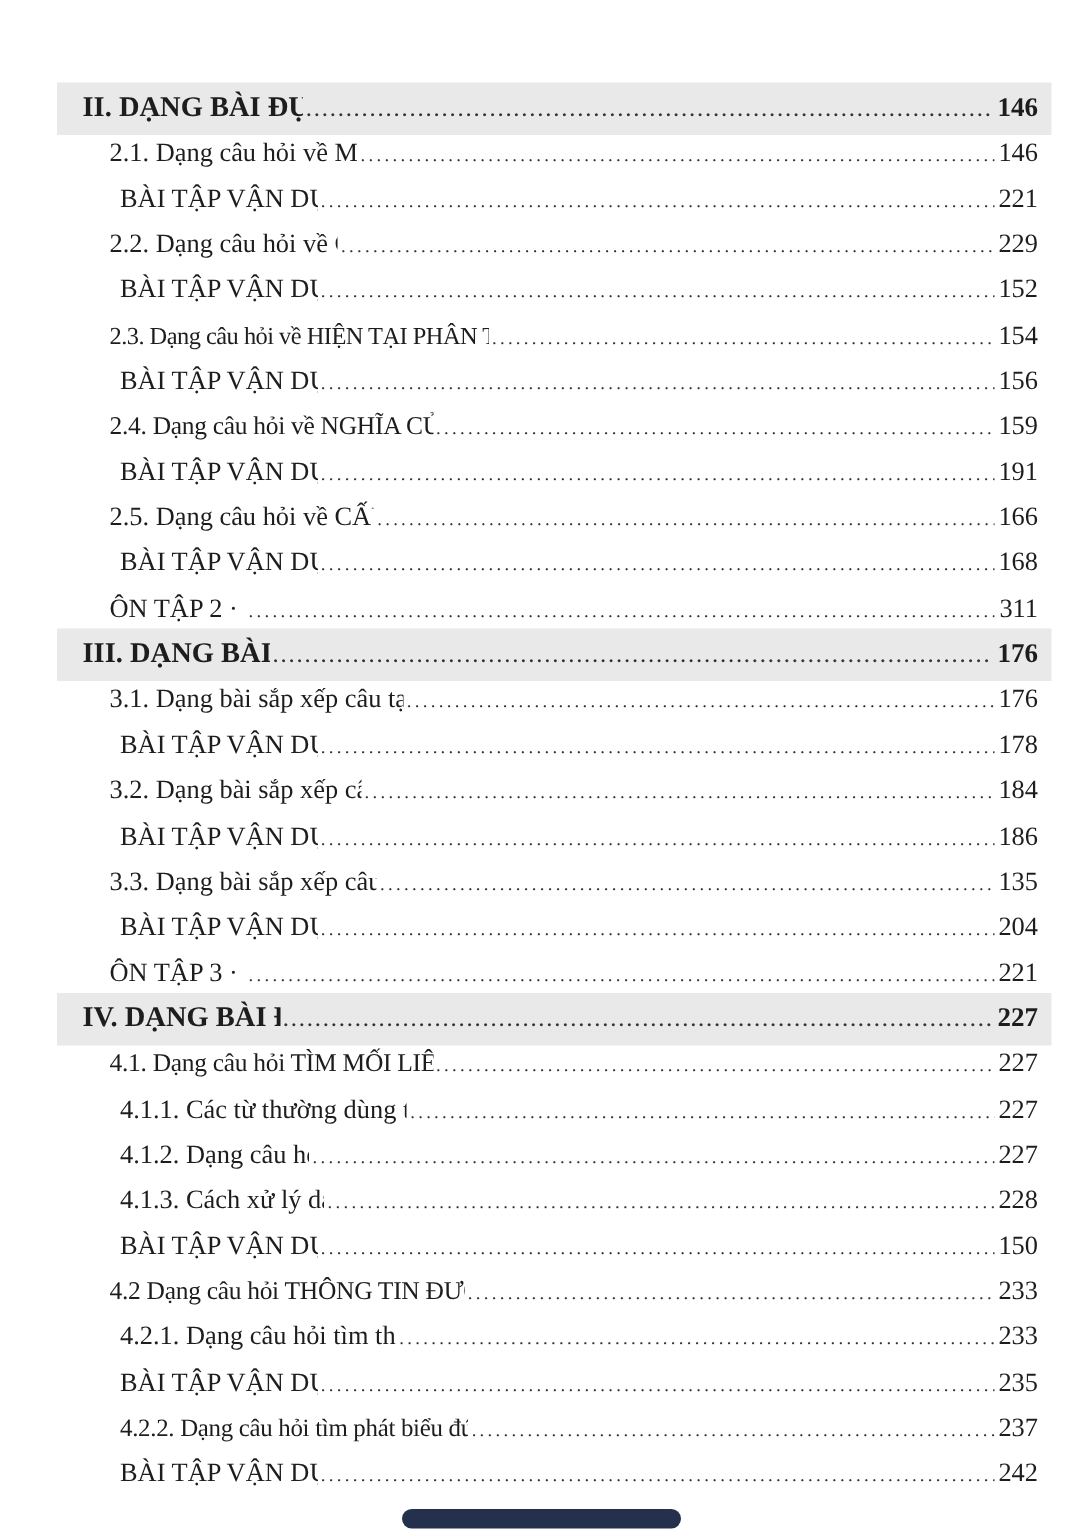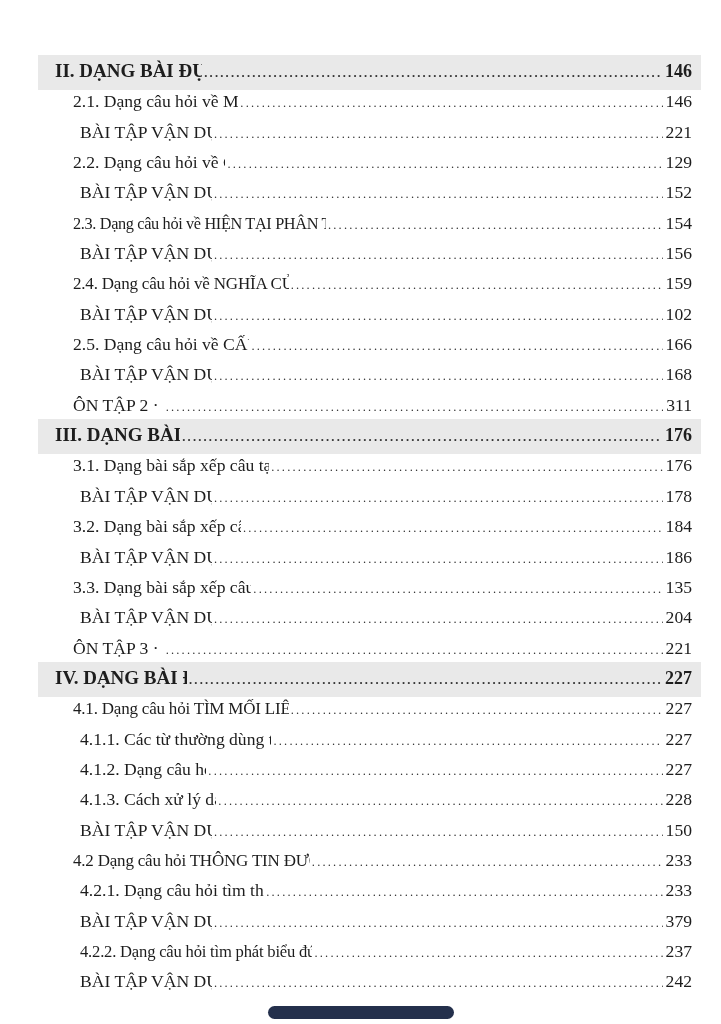--- a/index.html
+++ b/index.html
@@ -78,21 +78,21 @@
 
   <div class="row l2">
     <span class="title">BÀI TẬP VẬN DỤNG · [67013]</span>
     <span class="leader"></span>
     <span class="pnum">221</span>
   </div>
 
   <div class="row l1">
     <span class="title">2.2. Dạng câu hỏi về CẤU TRÚC CÂU</span>
     <span class="leader"></span>
-    <span class="pnum">129</span>
+    <span class="pnum">229</span>
   </div>
 
   <div class="row l2">
     <span class="title">BÀI TẬP VẬN DỤNG · [67014]</span>
     <span class="leader"></span>
     <span class="pnum">152</span>
   </div>
 
   <div class="row l1 t1">
     <span class="title">2.3. Dạng câu hỏi về HIỆN TẠI PHÂN TỪ/QUÁ KHỨ PHÂN TỪ/PHÂN TỪ HOÀN THÀNH.</span>
@@ -108,21 +108,21 @@
 
   <div class="row l1 t2">
     <span class="title">2.4. Dạng câu hỏi về NGHĨA CỦA CÂU (CÂU ĐƠN – CÂU PHỨC)</span>
     <span class="leader"></span>
     <span class="pnum">159</span>
   </div>
 
   <div class="row l2">
     <span class="title">BÀI TẬP VẬN DỤNG · [67016]</span>
     <span class="leader"></span>
-    <span class="pnum">102</span>
+    <span class="pnum">191</span>
   </div>
 
   <div class="row l1">
     <span class="title">2.5. Dạng câu hỏi về CẤU TRÚC SONG SONG</span>
     <span class="leader"></span>
     <span class="pnum">166</span>
   </div>
 
   <div class="row l2">
     <span class="title">BÀI TẬP VẬN DỤNG · [67017]</span>
@@ -228,21 +228,21 @@
 
   <div class="row l2">
     <span class="title">4.2.1. Dạng câu hỏi tìm thông tin không được đề cập</span>
     <span class="leader"></span>
     <span class="pnum">233</span>
   </div>
 
   <div class="row l2">
     <span class="title">BÀI TẬP VẬN DỤNG · [67024]</span>
     <span class="leader"></span>
-    <span class="pnum">379</span>
+    <span class="pnum">235</span>
   </div>
 
   <div class="row l2 t1b">
     <span class="title">4.2.2. Dạng câu hỏi tìm phát biểu đúng hoặc không đúng so với thông tin trong bài</span>
     <span class="leader"></span>
     <span class="pnum">237</span>
   </div>
 
   <div class="row l2">
     <span class="title">BÀI TẬP VẬN DỤNG · [67025]</span>

